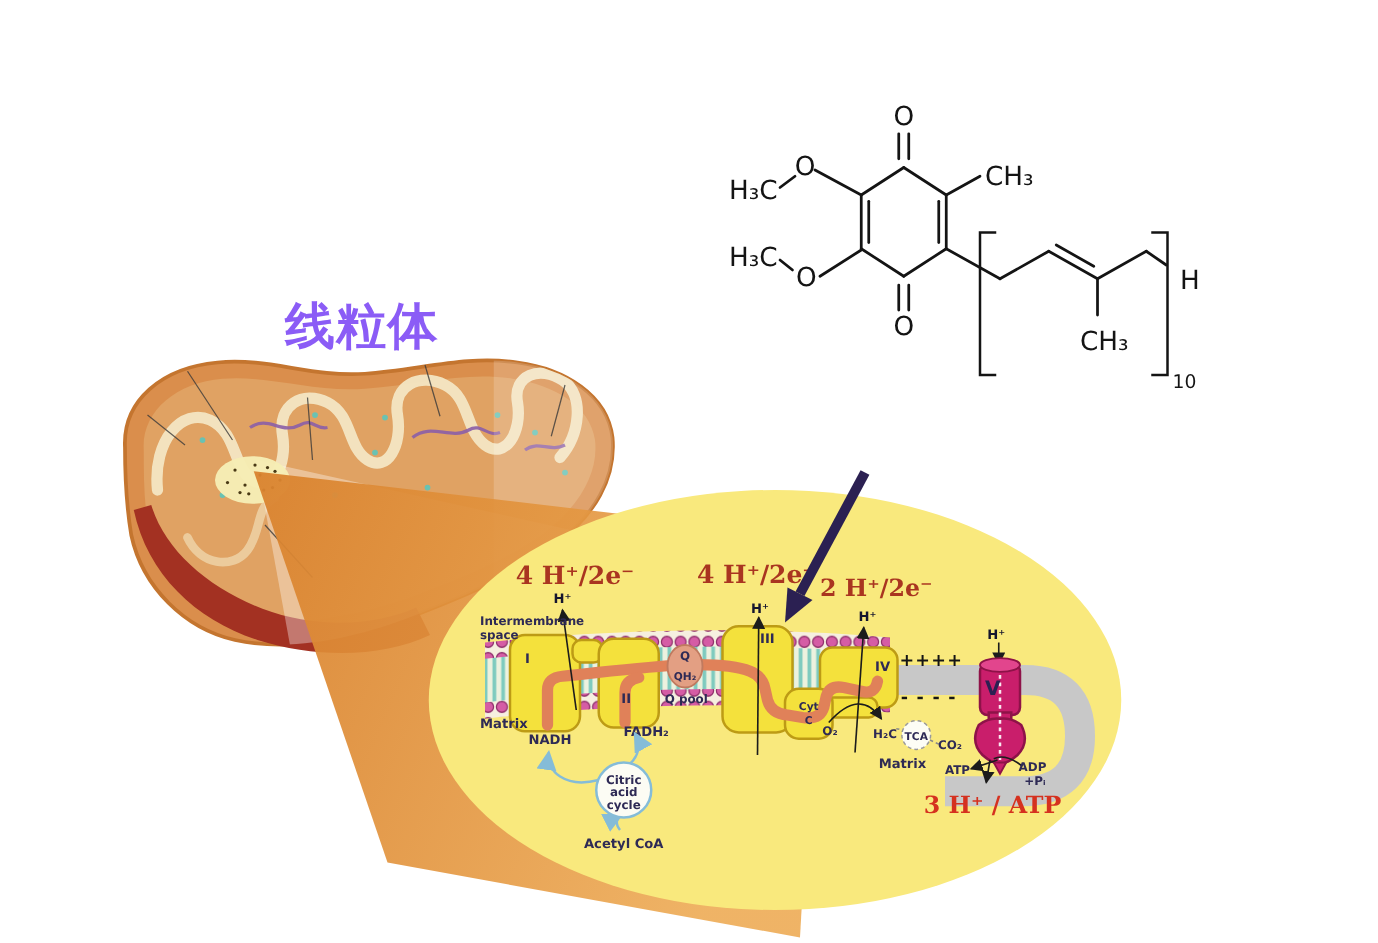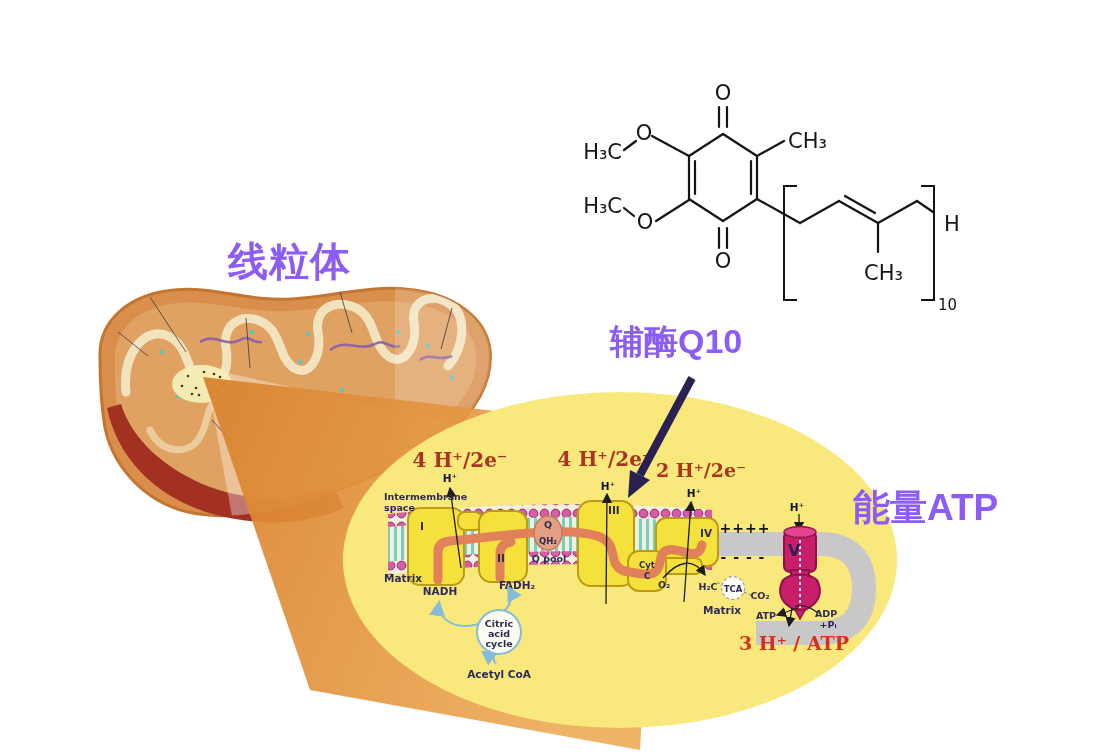--- a/index.html
+++ b/index.html
@@ -288,15 +288,13 @@
     <text class="t-mol anchor-end" x="622" y="159">H₃C</text>
     <text class="t-mol anchor-end" x="622" y="213">H₃C</text>
     <text class="t-mol" x="788" y="148">CH₃</text>
     <text class="t-mol" x="864" y="280">CH₃</text>
     <text class="t-mol" x="944" y="231">H</text>
     <text class="t-mol-sm" x="938" y="310">10</text>
   </g>
 </svg>
 
 <div class="big-label" id="lbl-mito">线粒体</div>
-<div class="big-label" id="lbl-coq10">辅酶Q10</div>
-<div class="big-label" id="lbl-energy">能量ATP</div>
 </div>
 
 </body></html>

